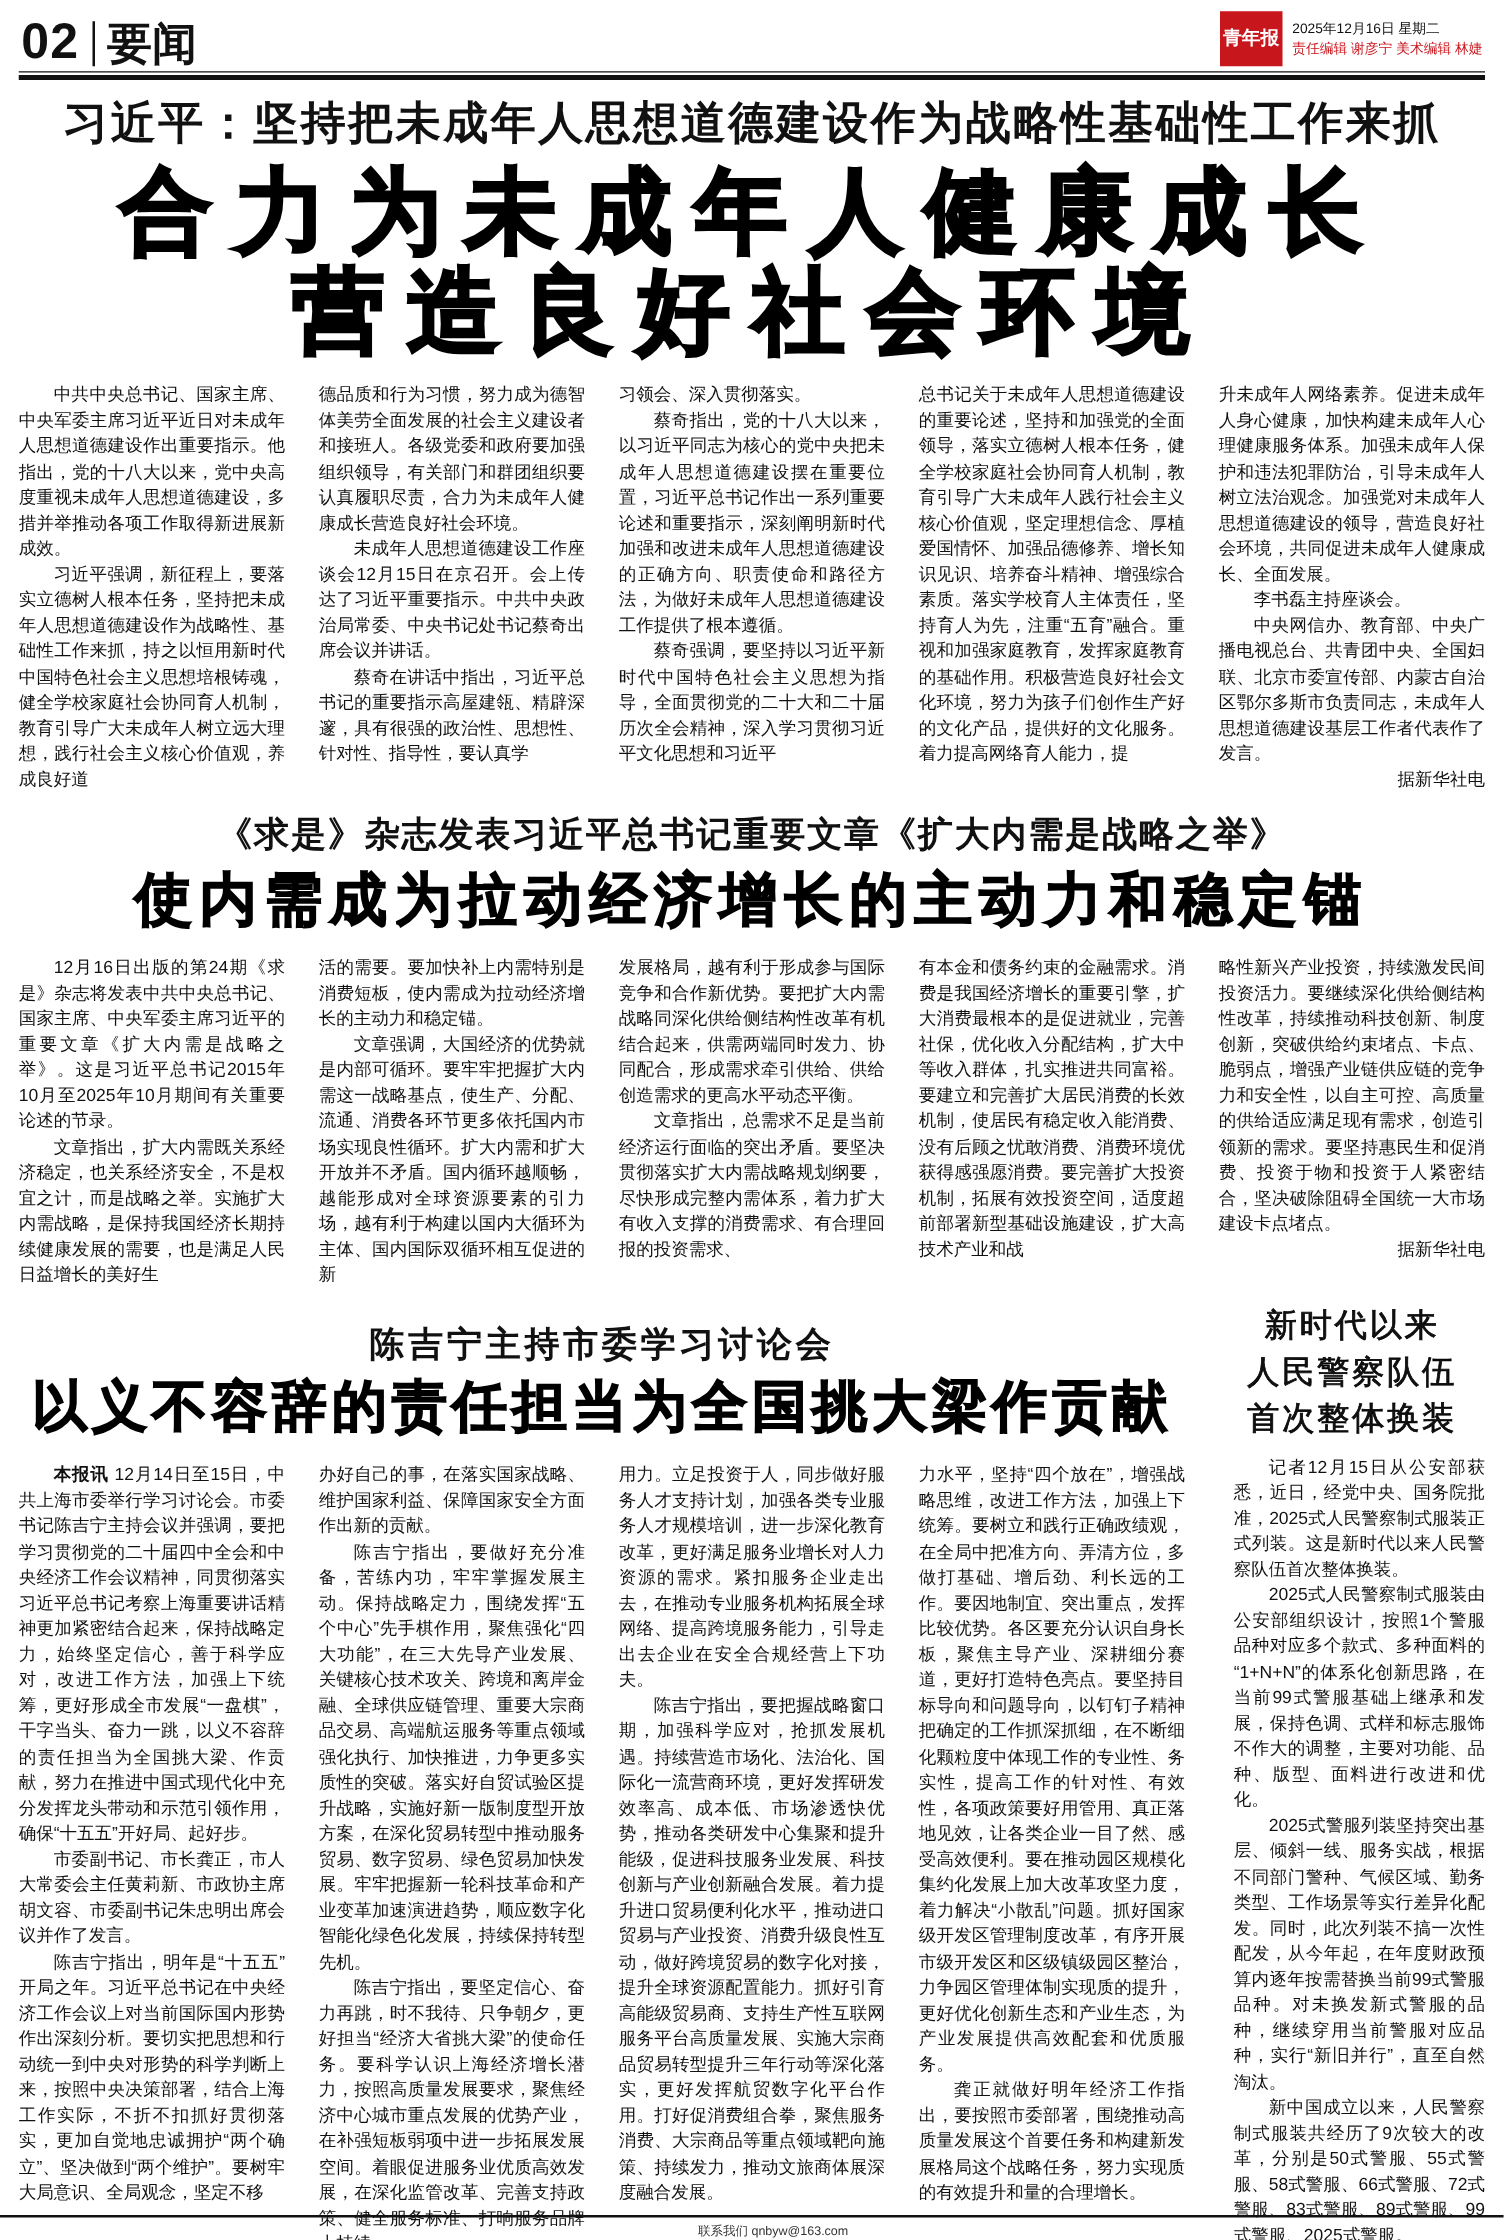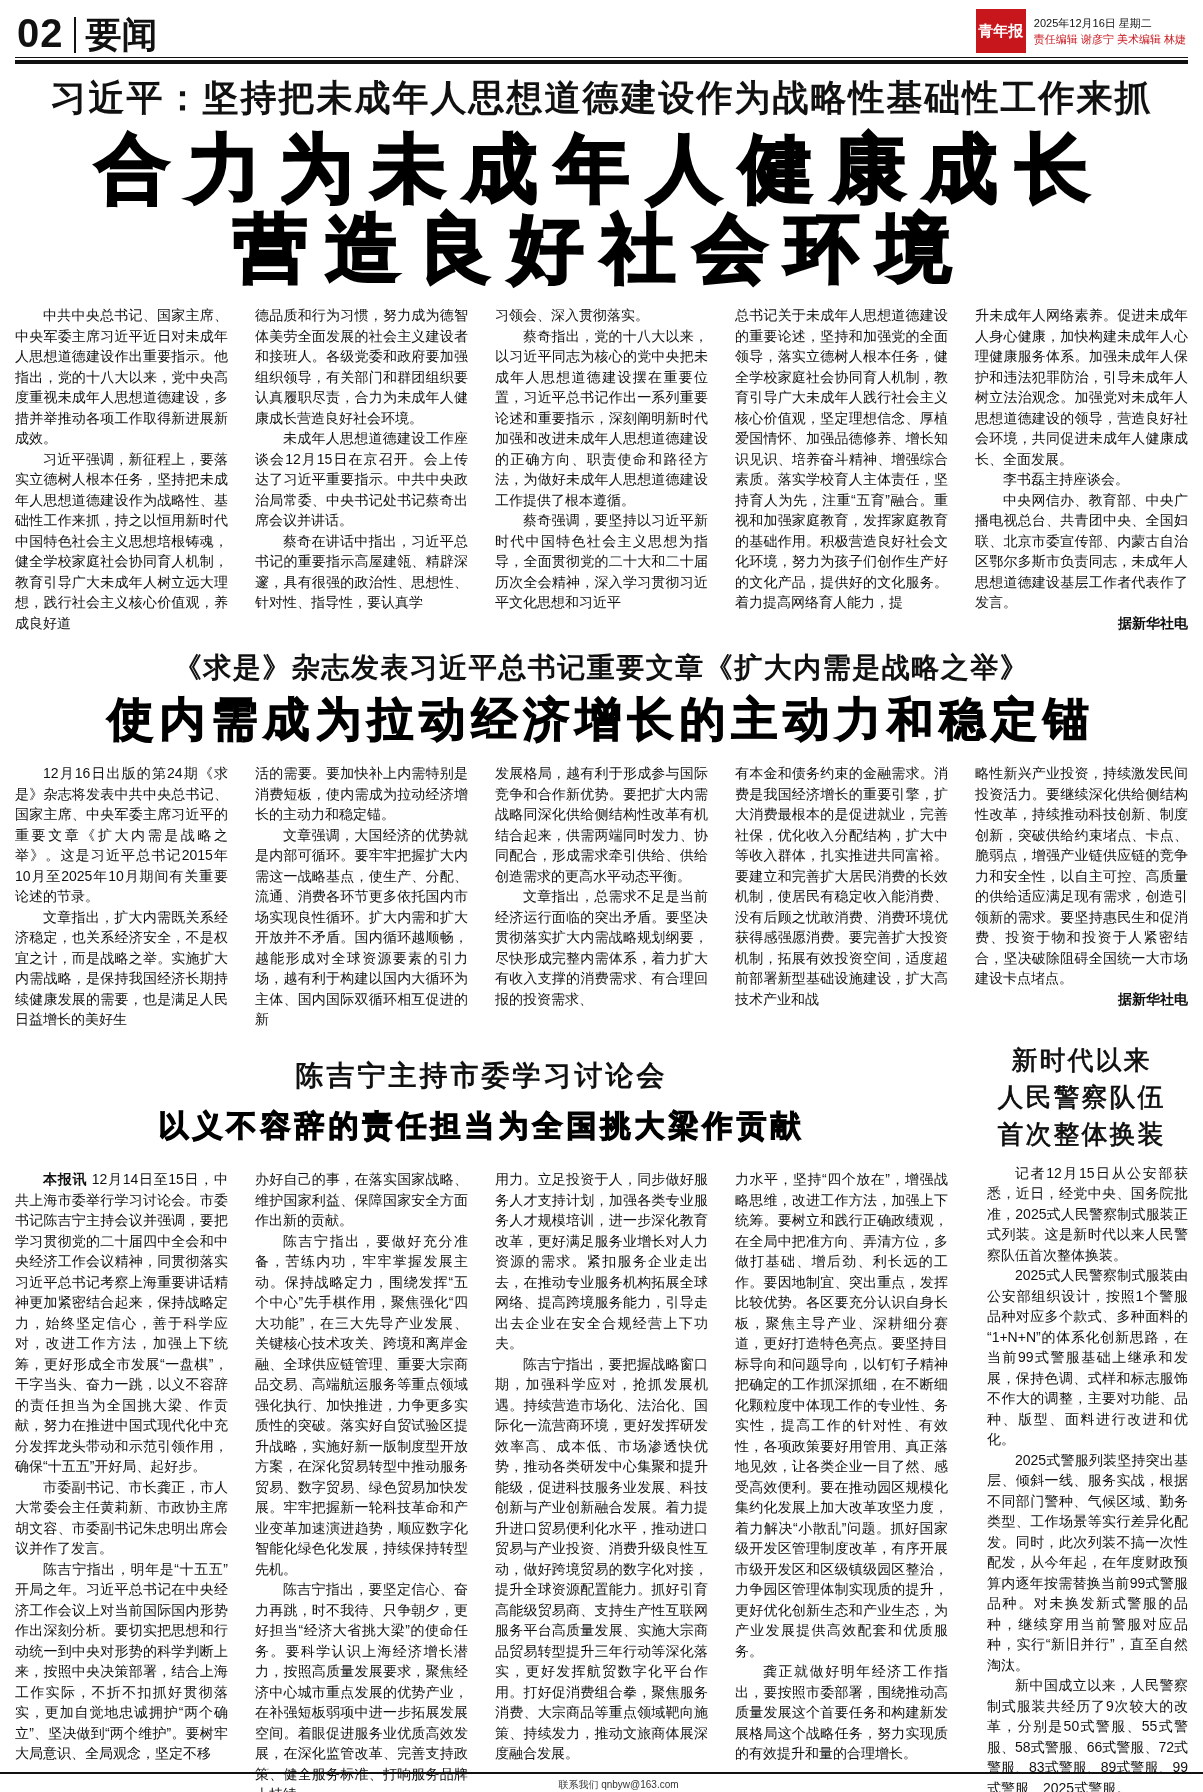--- a/index.html
+++ b/index.html
@@ -23,28 +23,28 @@
   .thin-rule{height:1px;background:#111;}
   .thick-rule{height:4px;background:#111;margin-top:2px;}
   
   .kicker{text-align:center;font-weight:600;white-space:nowrap;}
   .k1{font-size:36px;letter-spacing:2px;margin-top:10px;}
   .k2{font-size:28px;letter-spacing:1.5px;margin-top:16px;}
   .k3{font-size:28px;letter-spacing:3px;margin-top:14px;}
   .headline{text-align:center;font-weight:900;color:#000;white-space:nowrap;}
   .h1a{font-size:74px;line-height:80px;letter-spacing:18px;-webkit-text-stroke:2.5px #000;margin-top:6px;}
   .h2a{font-size:46px;line-height:56px;letter-spacing:6px;-webkit-text-stroke:1.2px #000;margin-top:4px;}
-  .h3a{font-size:30px;line-height:54px;letter-spacing:4px;-webkit-text-stroke:1.2px #000;margin-top:4px;}
+  .h3a{font-size:44px;line-height:54px;letter-spacing:4px;-webkit-text-stroke:1.2px #000;margin-top:4px;}
   .h4a{font-size:26px;line-height:37px;font-weight:normal;text-align:center;letter-spacing:2px;margin-top:12px;-webkit-text-stroke:.6px #000;}
   
   .cols{display:flex;justify-content:space-between;margin-top:16px;}
   .col{width:213px;font-size:14px;line-height:20.5px;text-align:justify;}
   .para{margin:0;text-indent:2em;}
   .para.cont{text-indent:0;}
-  .para.byline{text-indent:0;text-align:right;font-weight:bold;}
+  .para.byline{text-indent:0;text-align:right;font-weight:normal;}
   .bottom-row{display:flex;justify-content:space-between;align-items:center;}
   .a3-block{width:933px;}
   .a4-block{width:213px;}
   .a4-block .cols{margin-top:10px;margin-left:12px;}
   
   .ftr{position:absolute;left:0;bottom:0;width:1203px;}
   .ftr-rule{height:2px;background:#111;}
   .ftr-text{text-align:center;font-size:10px;color:#333;padding-top:4px;padding-left:34px;}
 </style>
 </head>

